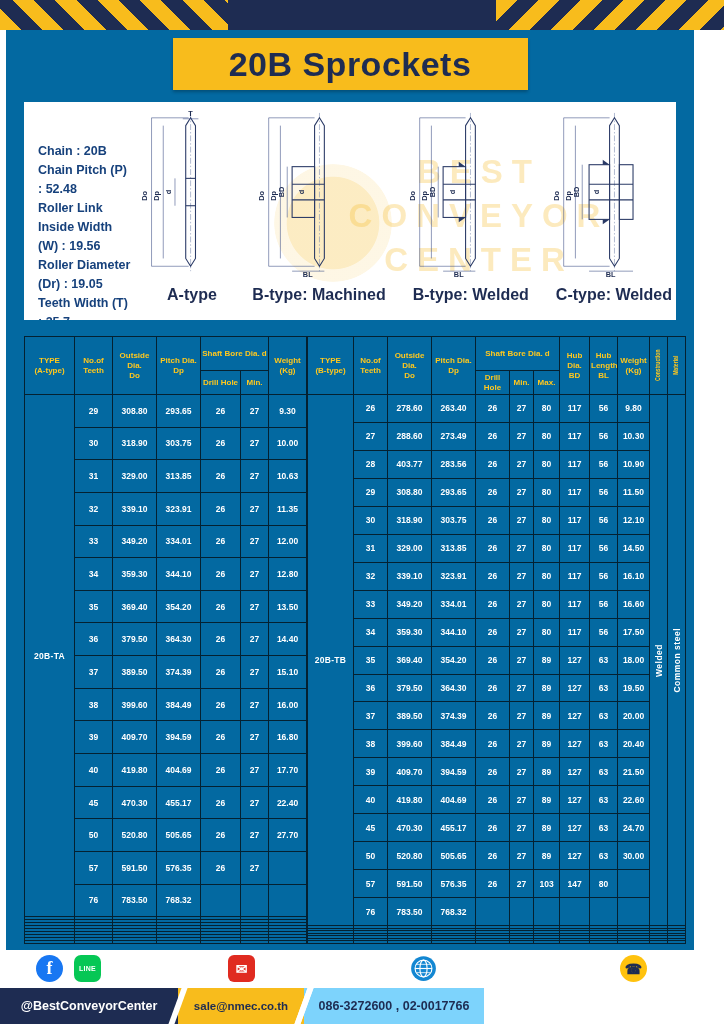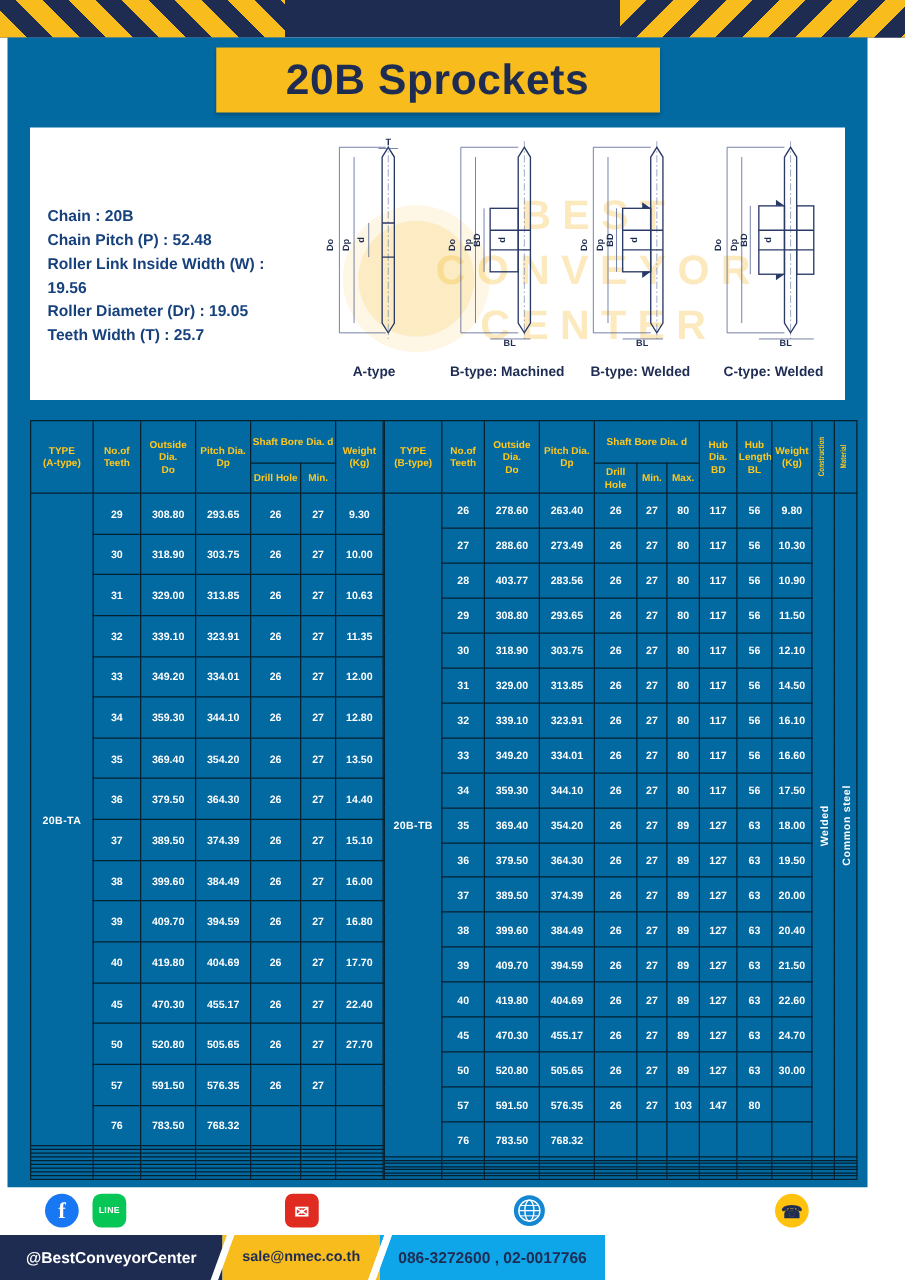--- a/index.html
+++ b/index.html
@@ -15,29 +15,29 @@
   .topbar-mid { flex:1; }
 
   
   .content { position:absolute; top:30px; left:6px; width:688px; height:920px; background:#0369a1; }
 
   .banner { width:355px; height:52px; margin:8px auto 0; background:#f8bc1c; display:flex; align-items:center; justify-content:center; box-shadow:0 2px 3px rgba(0,0,0,.25); }
   .banner h1 { font-size:34px; font-weight:bold; color:#1e2c52; letter-spacing:.5px; }
 
   
   .spec-panel { position:relative; margin:12px 18px 0; height:218px; background:#ffffff; display:flex; overflow:hidden; }
-  .spec-text { width:222px; padding:62px 0 0 14px; color:#16417c; font-weight:bold; font-size:12.5px; line-height:19px; position:relative; z-index:2; }
+  .spec-text { width:222px; padding:40px 0 0 14px; color:#16417c; font-weight:bold; font-size:12.5px; line-height:19px; position:relative; z-index:2; }
   .watermark { position:absolute; left:235px; top:48px; width:440px; text-align:center; z-index:1;
                color:rgba(246,187,40,.30); font-weight:bold; font-size:33px; letter-spacing:9px; line-height:44px; }
   .wm-sun { position:absolute; left:250px; top:62px; width:118px; height:118px; border-radius:50%;
             background:radial-gradient(circle, rgba(246,187,40,.28) 0 55%, rgba(246,187,40,.12) 56% 70%, transparent 71%); z-index:1; }
   .diagrams { flex:1; display:flex; padding:8px 4px 6px 0; position:relative; z-index:2; }
   .diagram { flex:1; display:flex; flex-direction:column; align-items:center; justify-content:space-between; }
   .diagram svg { height:168px; }
-  .diagram-label { font-size:11px; font-weight:bold; color:#1e2c52; padding-bottom:10px; white-space:nowrap; }
+  .diagram-label { font-size:16px; font-weight:bold; color:#1e2c52; padding-bottom:10px; white-space:nowrap;margin-left:27px; }
   .diagram svg .ln { stroke:#2a3a66; fill:none; stroke-width:1.1; }
   .diagram svg .dim { stroke:#44558a; fill:none; stroke-width:.6; }
   .diagram svg .cl { stroke:#7b8bb0; stroke-width:.6; stroke-dasharray:6 2 1.5 2; }
   .diagram svg .wd { fill:#2a3a66; stroke:none; }
   .diagram svg text { font-size:7.5px; font-weight:bold; fill:#1e2c52; font-family:"Liberation Sans",sans-serif; }
 
   
   .tables { display:flex; justify-content:space-between; margin:16px 18px 0; align-items:flex-start; }
   .tables table { border-collapse:collapse; table-layout:fixed; height:608px; }
   .tables th, .tables td { border:1px solid #042131; text-align:center; vertical-align:middle; padding:0 1px; overflow:hidden; }
@@ -57,21 +57,21 @@
   .icon.line { left:74px; background:#06c755; color:#fff; font-size:7px; border-radius:7px; letter-spacing:.3px; }
   .icon.mail { left:228px; background:#e02b20; color:#fff; font-size:14px; border-radius:6px; }
   .icon.globe { left:410px; background:transparent; }
   .icon.phone { left:620px; background:#ffc20e; color:#1e2c52; font-size:14px; }
 
   .footer-bar { position:absolute; top:988px; left:0; width:724px; height:36px; display:flex; }
   .seg { display:flex; align-items:center; justify-content:center; font-weight:bold; position:relative; }
   .seg-handle { width:178px; background:#1e2c52; color:#ffffff; font-size:12.5px; }
   .seg-email { width:126px; background:#f8bc1c; color:#1e2c52; font-size:11.5px; }
   .seg-web { width:240px; background:#0d7ec7; color:#ffffff; font-size:13px; }
-  .seg-phone { width:180px; background:#0ea5e9; color:#1e2c52; font-size:12.5px; }
+  .seg-phone { width:180px; background:#7dd3fc; color:#1e2c52; font-size:12.5px; }
   .sep { width:6px; background:#ffffff; transform:skewX(-20deg); margin:0 -3px; z-index:2; }
 </style>
 </head>
 <body>
 
 <div class="page">
 
   <div class="topbar">
     <div class="stripe"></div>
     <div class="topbar-mid"></div>

